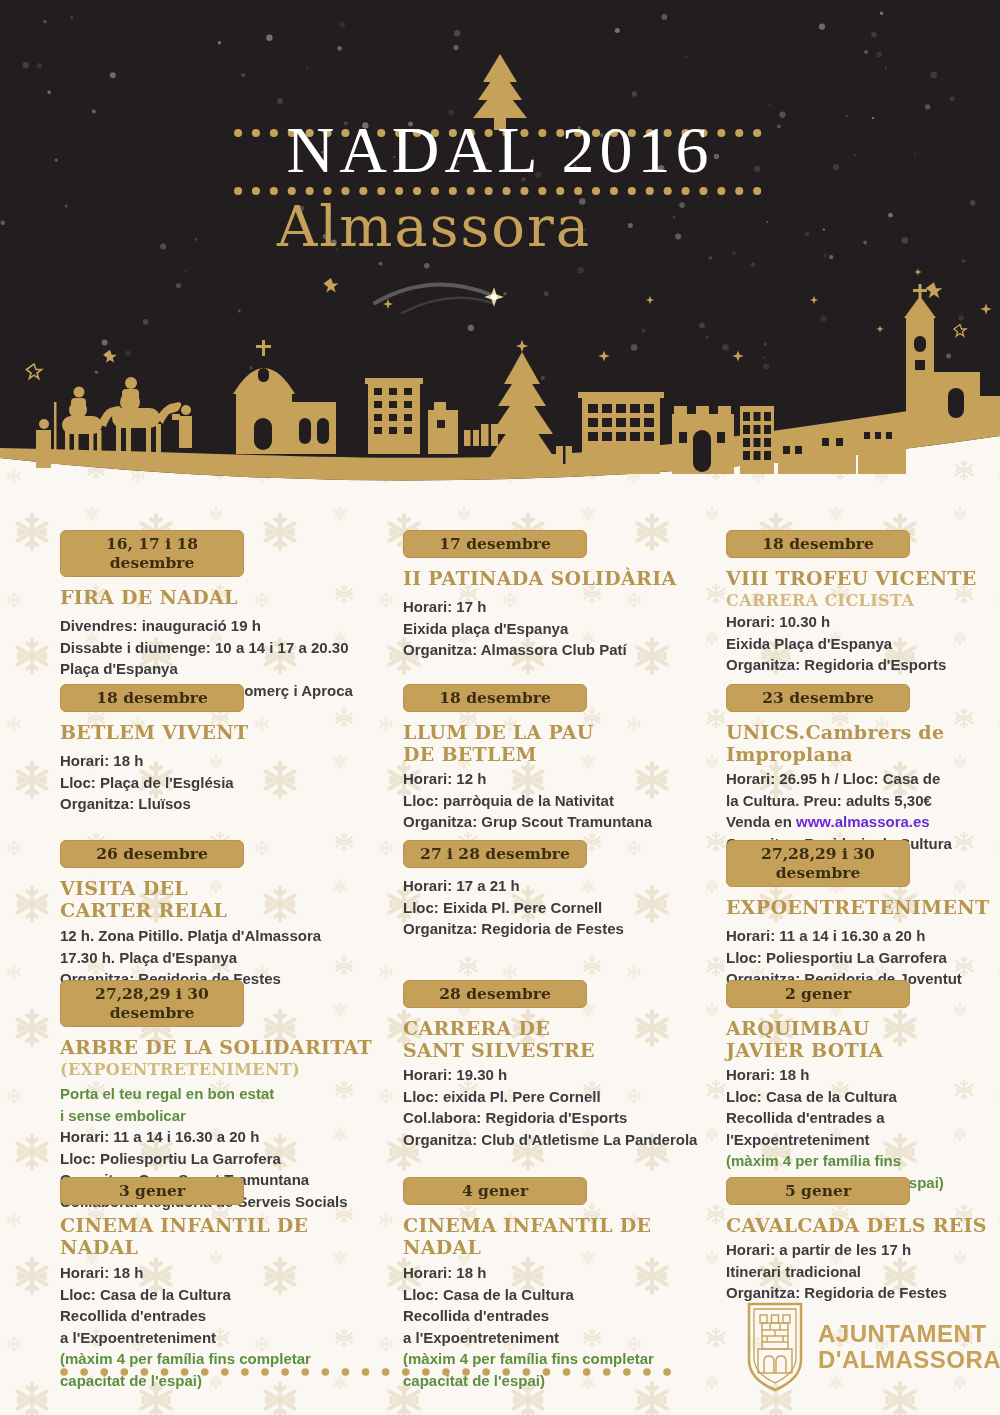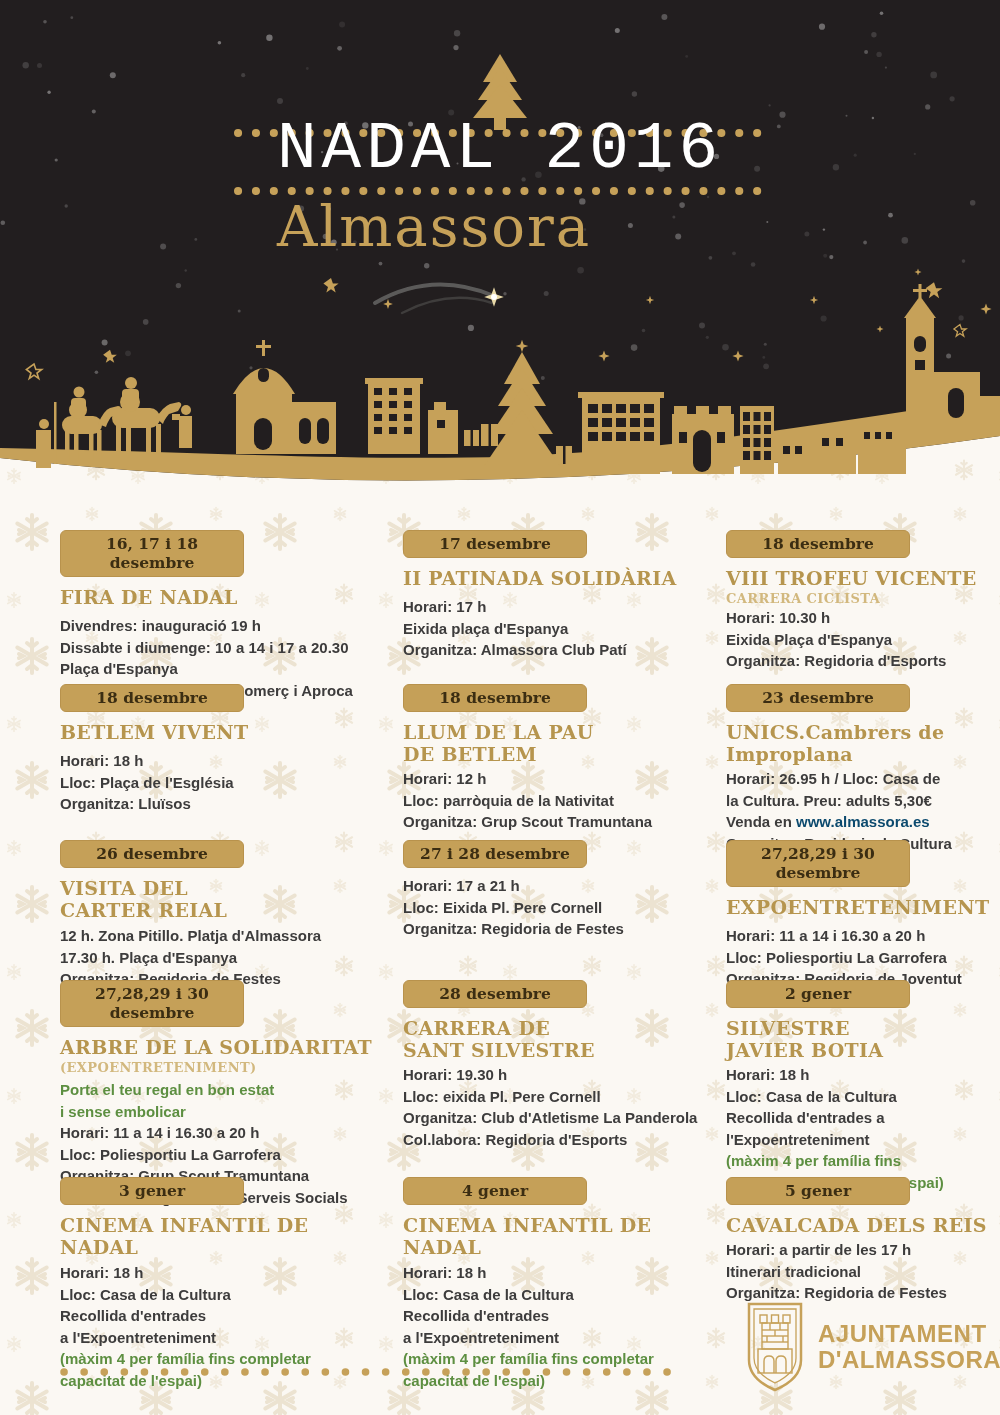--- a/index.html
+++ b/index.html
@@ -7,46 +7,46 @@
        font-family:"Liberation Sans", sans-serif;overflow:hidden;}
   .poster{position:absolute;inset:0;width:1000px;height:1415px;}
 
   
   .flake-bg{position:absolute;left:0;top:0;z-index:0;}
   .sky{position:absolute;left:0;top:0;z-index:1;}
 
   
   .hdr{position:absolute;left:0;top:0;width:1000px;z-index:2;text-align:center;}
   .hdr-title{position:absolute;top:112px;width:1000px;
-    font-family:Liberation Mono, monospace;font-size:66px;letter-spacing:5px;
+    font-family:Liberation Serif, serif;font-size:66px;letter-spacing:5px;
     color:#ffffff;font-weight:normal;}
   .hdr-town{position:absolute;top:194px;width:868px;
     font-family:"DejaVu Serif", serif;font-size:56px;letter-spacing:2px;
     color:#c6a159;font-weight:normal;}
 
   
   .events{position:absolute;left:0;top:530px;width:1000px;z-index:2;
     display:grid;grid-auto-flow:column;
     grid-template-columns:315px 295px 265px;
     grid-template-rows:154px 156px 140px 197px auto;
     column-gap:28px;padding-left:60px;box-sizing:border-box;}
   .event{overflow:visible;}
   .date-box{width:184px;box-sizing:border-box;text-align:center;
     background:#c5a058;border:1px solid #b8924c;border-radius:6px;
     padding:3px 0 4px 0;color:#3b2d12;
     font-family:"DejaVu Serif", serif;font-weight:bold;font-size:15.5px;}
   .ev-title{margin-top:9px;font-family:"DejaVu Serif", serif;font-weight:bold;
     font-size:19px;line-height:22px;color:#b6954e;letter-spacing:0.3px;}
-  .ev-sub{font-family:"DejaVu Serif", serif;font-weight:bold;font-size:13px;
+  .ev-sub{font-family:"DejaVu Serif", serif;font-weight:bold;font-size:16px;
     color:#d2b87e;letter-spacing:0.4px;margin-top:2px;}
   .ev-body{margin-top:7px;}
   .ev-line{font-size:15px;line-height:21.6px;font-weight:bold;color:#3d3c3c;
     white-space:nowrap;}
   .green{color:#5d8f41;}
-  .link{color:#0c4a6e;cursor:pointer;}
+  .link{color:#6d28d9;cursor:pointer;}
 
   
   .sep{position:absolute;left:60px;top:1366px;z-index:2;}
   .crest-box{position:absolute;left:745px;top:1302px;z-index:2;
     display:flex;align-items:center;gap:13px;}
   .crest-text{font-family:"Liberation Sans", sans-serif;font-weight:bold;
     font-size:24px;line-height:26px;color:#c6a159;letter-spacing:0.5px;}
 </style>
 </head>
 <body>
@@ -468,22 +468,22 @@
 
     <div class="event">
       <div class="date-box">28 desembre</div>
       <div class="ev-title">
         <div>CARRERA DE</div>
         <div>SANT SILVESTRE</div>
       </div>
       <div class="ev-body" style="margin-top:3px;">
         <div class="ev-line">Horari: 19.30 h</div>
         <div class="ev-line">Lloc: eixida Pl. Pere Cornell</div>
+        <div class="ev-line">Col.labora: Regidoria d'Esports</div>
         <div class="ev-line">Organitza: Club d'Atletisme La Panderola</div>
-        <div class="ev-line">Col.labora: Regidoria d'Esports</div>
       </div>
     </div>
 
     <div class="event">
       <div class="date-box">4 gener</div>
       <div class="ev-title">CINEMA INFANTIL DE NADAL</div>
       <div class="ev-body" style="margin-top:4px;">
         <div class="ev-line">Horari: 18 h</div>
         <div class="ev-line">Lloc: Casa de la Cultura</div>
         <div class="ev-line">Recollida d'entrades</div>
@@ -526,21 +526,21 @@
       <div class="ev-body">
         <div class="ev-line">Horari: 11 a 14 i 16.30 a 20 h</div>
         <div class="ev-line">Lloc: Poliesportiu La Garrofera</div>
         <div class="ev-line">Organitza: Regidoria de Joventut</div>
       </div>
     </div>
 
     <div class="event">
       <div class="date-box">2 gener</div>
       <div class="ev-title">
-        <div>SILVESTRE</div>
+        <div>ARQUIMBAU</div>
         <div>JAVIER BOTIA</div>
       </div>
       <div class="ev-body" style="margin-top:3px;">
         <div class="ev-line">Horari: 18 h</div>
         <div class="ev-line">Lloc: Casa de la Cultura</div>
         <div class="ev-line">Recollida d'entrades a</div>
         <div class="ev-line">l'Expoentreteniment</div>
         <div class="ev-line green">(màxim 4 per família fins</div>
         <div class="ev-line green">completar capacitat de l'espai)</div>
       </div>

